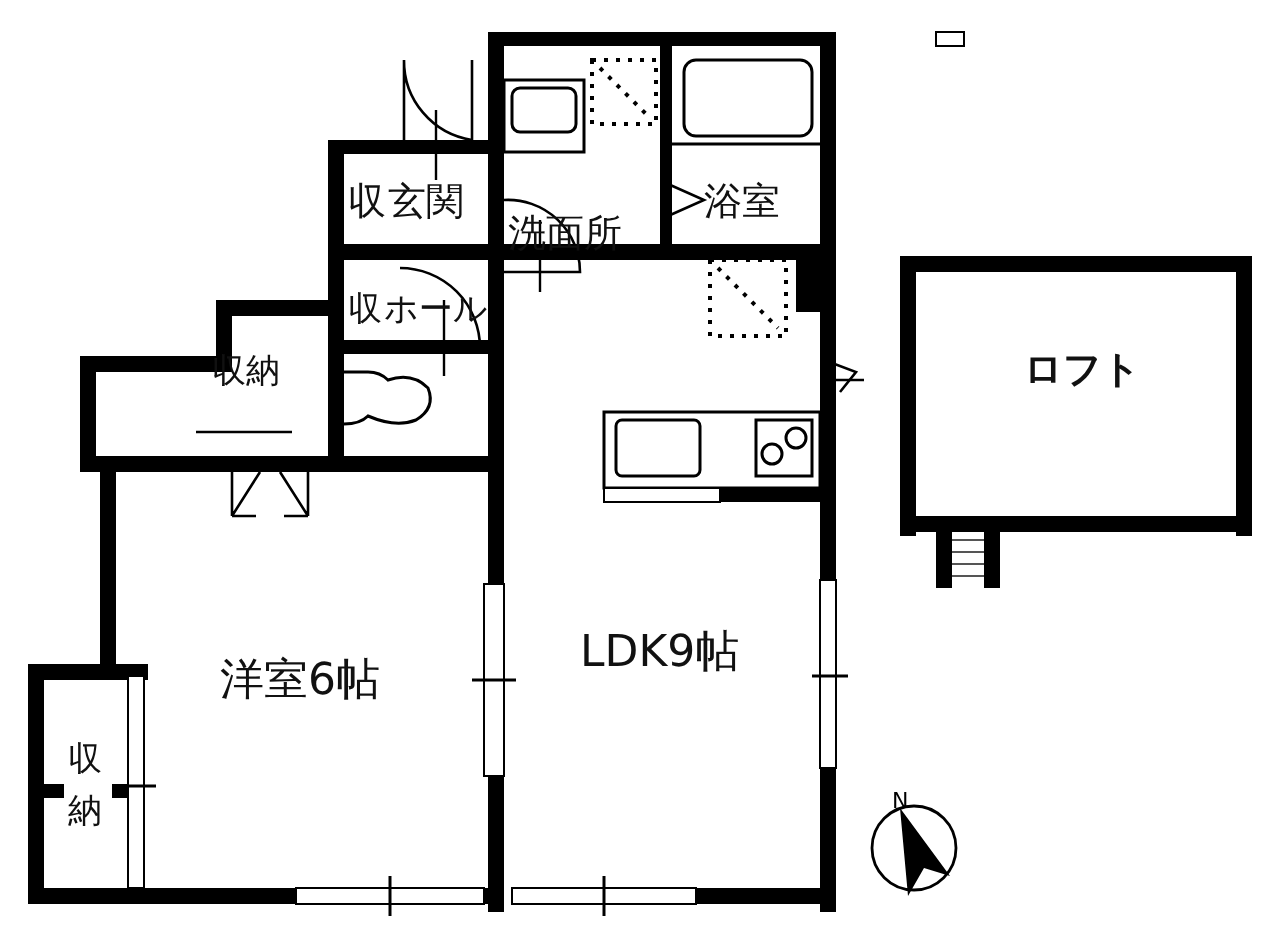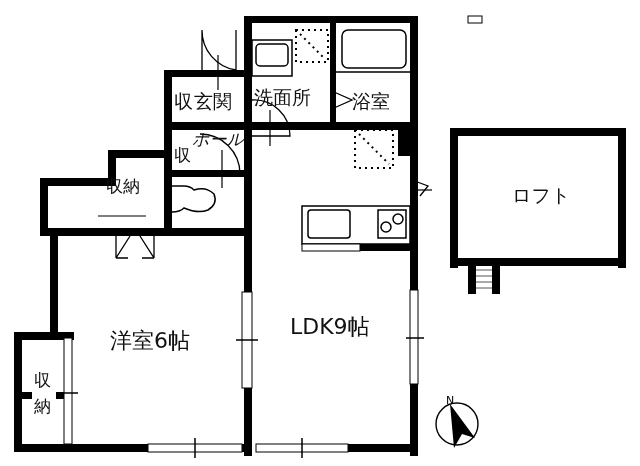--- a/index.html
+++ b/index.html
@@ -133,22 +133,22 @@
 
   <g>
     <circle cx="457" cy="424" r="21" fill="none" stroke="#000" stroke-width="1.4"></circle>
     <path d="M450 404 L475 438 L462 434 L454 448 Z" fill="#000"></path>
     <text x="446" y="404" font-size="11" font-family="DejaVu Sans, sans-serif">N</text>
   </g>
 </svg>
 
 <div class="label md" style="left:174px;top:92px;">収</div>
 <div class="label md" style="left:194px;top:92px;text-align:right;">玄関</div>
-<div class="label md" style="left:254px;top:88px;">洗面所</div>
+<div class="label md" style="left:254px;top:108px;">洗面所</div>
 <div class="label md" style="left:352px;top:92px;">浴室</div>
 <div class="label sm" style="left:174px;top:147px;">収</div>
-<div class="label sm" style="left:192px;top:131px;font-style:italic;">ホール</div>
+<div class="label sm" style="left:192px;top:147px;">ホール</div>
 <div class="label sm" style="left:106px;top:178px;">収納</div>
 <div class="label lg" style="left:110px;top:330px;">洋室6帖</div>
 <div class="label lg" style="left:290px;top:316px;">LDK9帖</div>
-<div class="label md" style="left:512px;top:186px;">ロフト</div>
+<div class="label md" style="left:512px;top:176px;font-weight:bold;">ロフト</div>
 <div class="label sm" style="left:34px;top:372px;">収</div>
 <div class="label sm" style="left:34px;top:398px;">納</div>
 
 </body></html>

